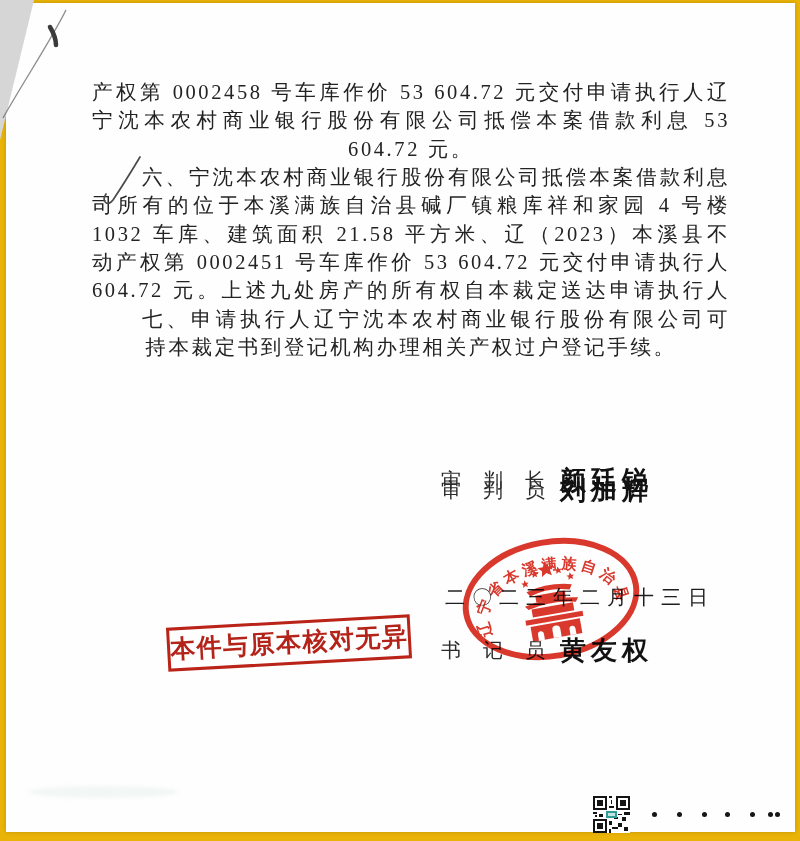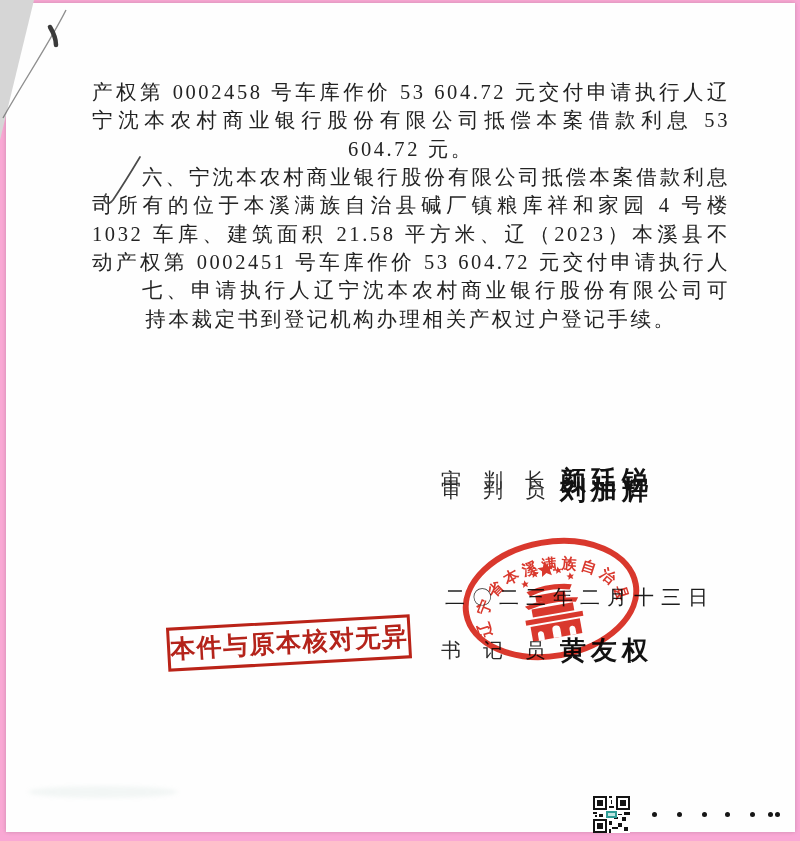--- a/index.html
+++ b/index.html
@@ -1,16 +1,16 @@
 <!DOCTYPE html>
 <html><head>
 <meta charset="utf-8">
 <style>
   html,body{margin:0;padding:0;background:#e6e6e6;}
-  .page{position:relative;width:800px;height:841px;background:#f9a8d4;overflow:hidden;
+  .page{position:relative;width:800px;height:841px;background:#eab308;overflow:hidden;
         font-family:"Liberation Serif","DejaVu Serif",serif;}
   .paper{position:absolute;left:6px;top:3px;right:5px;bottom:9px;background:#fefefe;
          box-shadow:0 0 4px rgba(0,0,0,.18);}
   .corner-fold{position:absolute;left:0;top:0;width:44px;height:148px;background:#d6d6d6;
          clip-path:polygon(0 0,34px 0,0 140px);}
   .bodytext{position:absolute;left:92px;top:78px;width:638px;font-size:20.5px;color:#232323;
          letter-spacing:2.6px;}
   .bl{height:28.35px;line-height:28.35px;overflow:visible;}
   .fill{text-align:justify;text-align-last:justify;text-justify:inter-character;}
   .short{text-align:center;}
@@ -41,20 +41,21 @@
   <div class="corner-fold"></div>
 
   <div class="bodytext">
     <div class="bl fill">产权第 0002458 号车库作价 53 604.72 元交付申请执行人辽</div>
     <div class="bl fill">宁沈本农村商业银行股份有限公司抵偿本案借款利息 53</div>
     <div class="bl short">604.72 元。</div>
     <div class="bl fill indent">六、宁沈本农村商业银行股份有限公司抵偿本案借款利息</div>
     <div class="bl fill">司所有的位于本溪满族自治县碱厂镇粮库祥和家园 4 号楼</div>
     <div class="bl fill">1032 车库、建筑面积 21.58 平方米、辽（2023）本溪县不</div>
     <div class="bl fill">动产权第 0002451 号车库作价 53 604.72 元交付申请执行人</div>
+    <div class="bl fill">604.72 元。上述九处房产的所有权自本裁定送达申请执行人</div>
     <div class="bl fill indent">七、申请执行人辽宁沈本农村商业银行股份有限公司可</div>
     <div class="bl short">持本裁定书到登记机构办理相关产权过户登记手续。</div>
   </div>
 
   <div class="sig-row" style="top:464px">
     <span class="sig-role">审　判　长</span>
     <span class="sig-name">颜廷锐</span>
   </div>
   <div class="sig-row" style="top:474px">
     <span class="sig-role">审　判　员</span>

